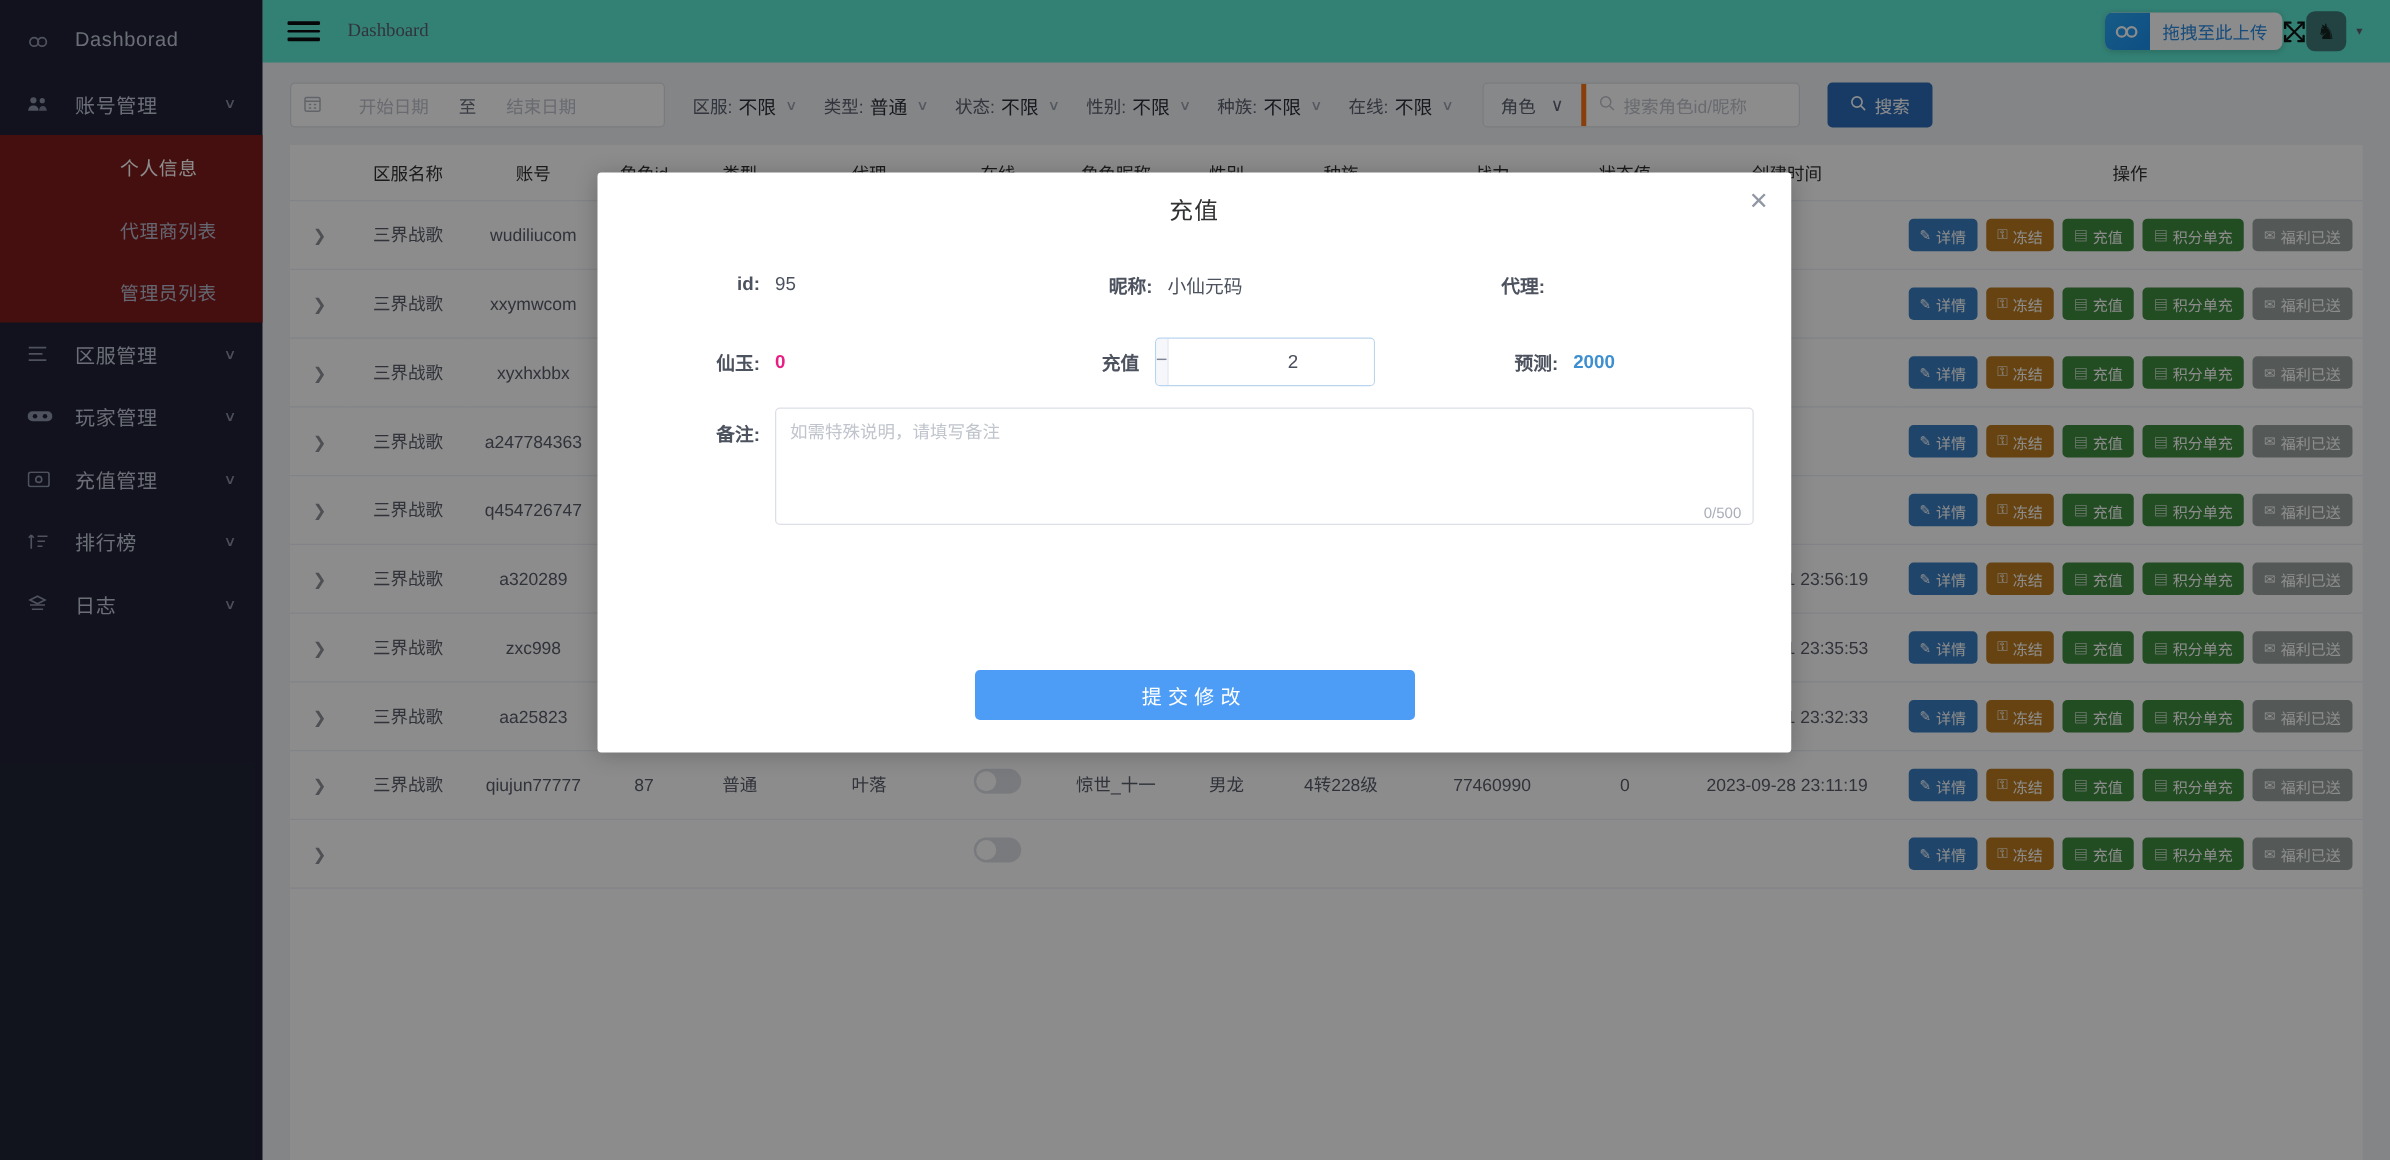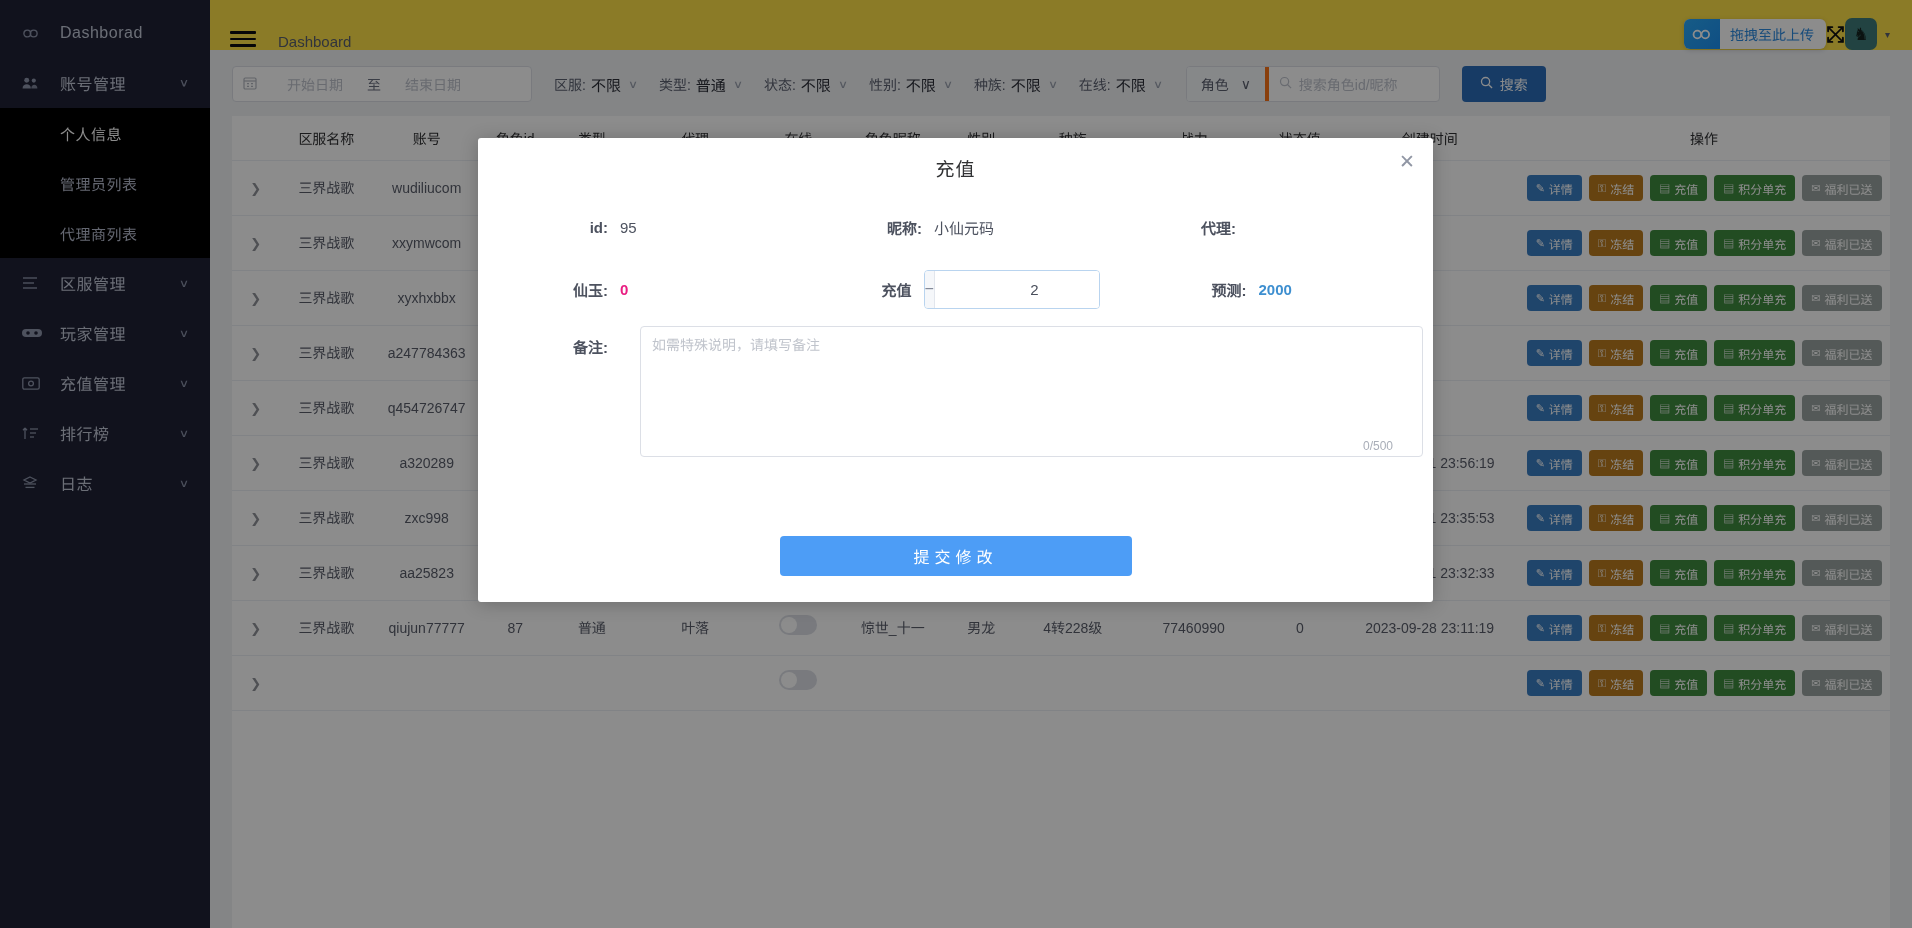--- a/index.html
+++ b/index.html
@@ -28,34 +28,34 @@
   }
   .side-item .sicon {
     width: 26px; flex: 0 0 26px; font-size: 15px;
     color: #8f95ab; display: flex; align-items: center;
   }
   .side-item .slabel { flex: 1; padding-left: 12px; letter-spacing: .5px; }
   .side-item .caret {
     font-size: 11px; color: #8a90a6; transform: scaleX(1.3);
   }
   .side-item.open .caret { transform: scaleX(1.3) rotate(180deg); }
-  .submenu { background: #000000; }
+  .submenu { background: #7f1d1d; padding-left: 36px; }
   .sub-item {
     height: 50px; display: flex; align-items: center;
     padding-left: 60px; font-size: 15px; color: #b7bcce;
     cursor: pointer; letter-spacing: .5px;
   }
   .sub-item.active { color: #ffffff; }
 
   
   .main { flex: 1; height: 928px; display: flex; flex-direction: column; background:#f0f2f5; }
 
   .topbar {
-    height: 50px; background: #fde047; display: flex; align-items: flex-end;
-    padding: 0 14px; position: relative; flex: 0 0 50px;
+    height: 50px; background: #5eead4; display: flex; align-items: center;
+    padding: 0 14px; position: relative; flex: 0 0 50px; font-family: Liberation Serif, serif;
   }
   .hamburger { width: 26px; height: 22px; display:flex; flex-direction:column; justify-content:center; gap:4px; cursor:pointer; margin-left: 6px;}
   .hamburger span { display:block; height:2.5px; background:#0b0c10; border-radius:1px; }
   .crumb { margin-left: 22px; font-size: 15px; color: #5a5f6e; }
   .topright { margin-left:auto; display:flex; align-items:center; padding-right: 8px;}
   .upload-pill {
     display: flex; align-items: center; height: 30px;
     background: #fff; border-radius: 6px; overflow: hidden;
     box-shadow: 0 1px 5px rgba(0,0,0,.16);
   }
@@ -187,24 +187,24 @@
     flex:1; text-align:center; font-size:15px; color:#4a4f5c; border:none; outline:none;
     background:#fff; height:37px; font-family:"Liberation Sans", sans-serif;
   }
   .noterow { display:flex; align-items:flex-start; padding-top: 6px; }
   .noterow .flbl {
     width: 112px; flex:0 0 112px; text-align:right; padding-right:12px; padding-top: 10px;
     font-size:15px; color:#4d525f; font-weight:bold;
   }
   .ta-wrap { position:relative; flex:1; }
   .ta {
-    width: 100%; height: 131px; resize: none;
+    width: 100%; height: 94px; resize: none;
     border: 1px solid #dcdfe6; border-radius:4px;
     padding: 8px 11px; font-size: 14px; color:#4a4f5c; outline:none;
-    font-family:"Liberation Sans", sans-serif; line-height:1.5; background:#fff;margin-left:20px;
+    font-family:"Liberation Sans", sans-serif; line-height:1.5; background:#fff;
   }
   .ta::placeholder { color:#c0c4cc; }
   .counter { position:absolute; right: 10px; bottom: 8px; font-size:12px; color:#a9aeb8; }
   .modal-foot { padding: 16px 30px 26px 30px; }
   .btn-submit {
     display:block; margin: 0 auto; width: 352px; height: 40px;
     background:#4d9df6; color:#fff; border:none; border-radius:4px;
     font-size:16px; letter-spacing: 5px; cursor:pointer;
     font-family:"Liberation Sans", sans-serif;
   }
@@ -234,22 +234,22 @@
           <path d="M0.6 12.8c0-2.9 2-4.4 4.4-4.4s4.4 1.5 4.4 4.4z"></path>
           <path d="M9.8 12.8c0-2.5 1.4-3.9 3.2-3.9s3.3 1.4 3.3 3.9z" opacity=".85"></path>
         </svg>
       </span>
       <span class="slabel">账号管理</span>
       <span class="caret">∧</span>
     </div>
 
     <div class="submenu">
       <div class="sub-item active">个人信息</div>
+      <div class="sub-item">代理商列表</div>
       <div class="sub-item">管理员列表</div>
-      <div class="sub-item">代理商列表</div>
     </div>
 
     <div class="side-item">
       <span class="sicon">
         <svg width="16" height="14" viewBox="0 0 16 14" stroke="#8f95ab" stroke-width="1.4">
           <line x1="1" y1="2" x2="15" y2="2"></line>
             <line x1="1" y1="7" x2="12" y2="7"></line>
             <line x1="1" y1="12" x2="15" y2="12"></line>
         </svg>
       </span>

